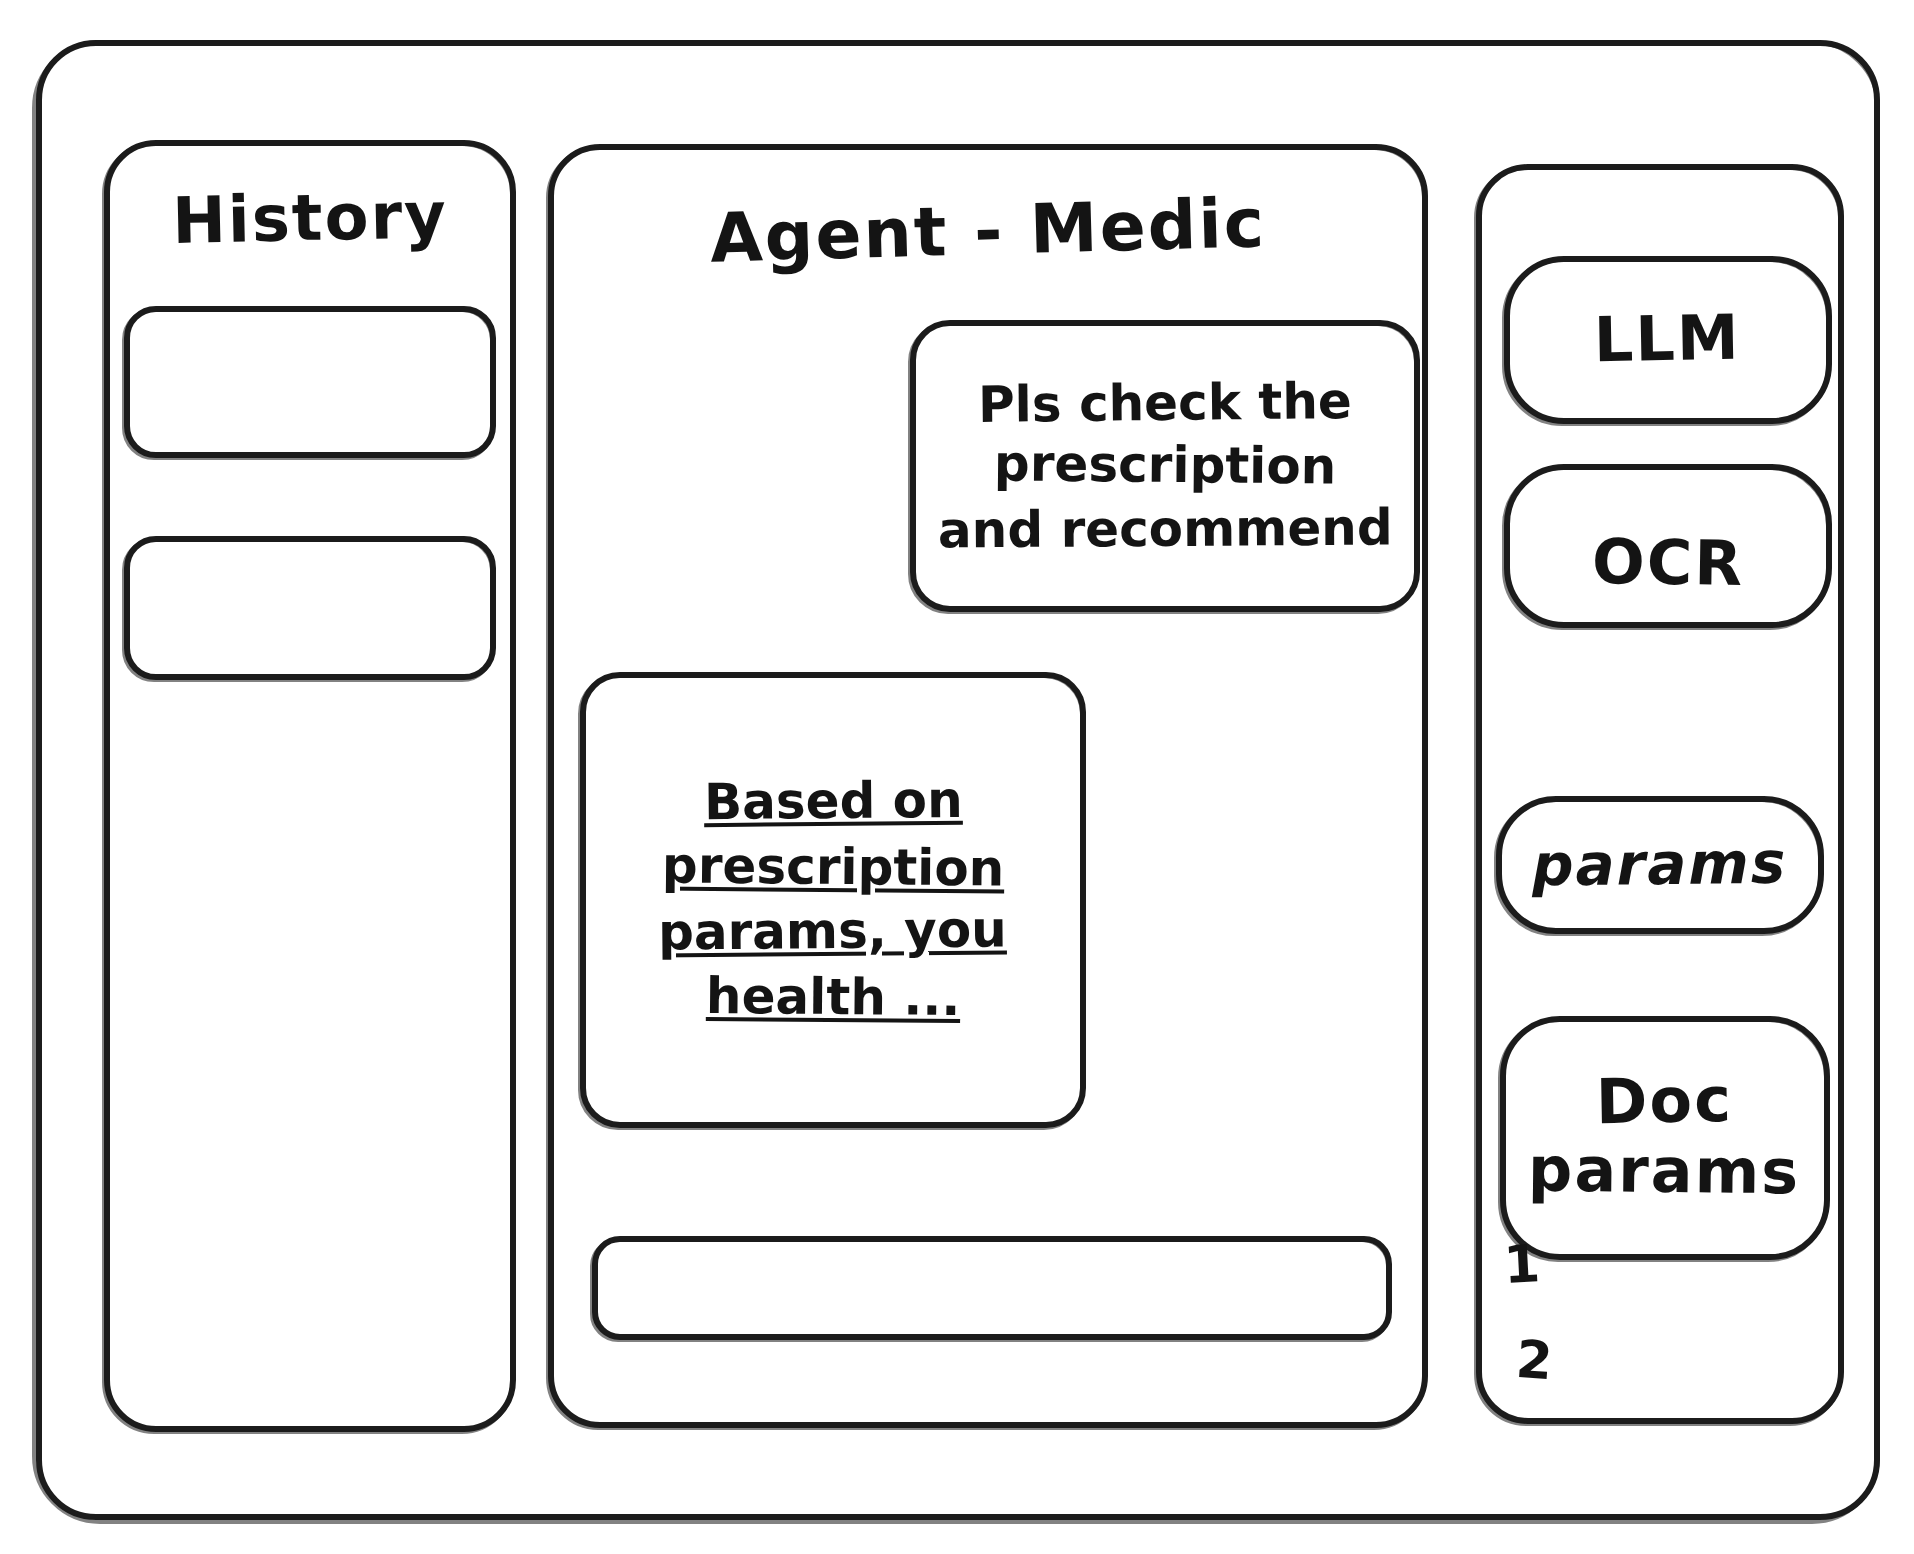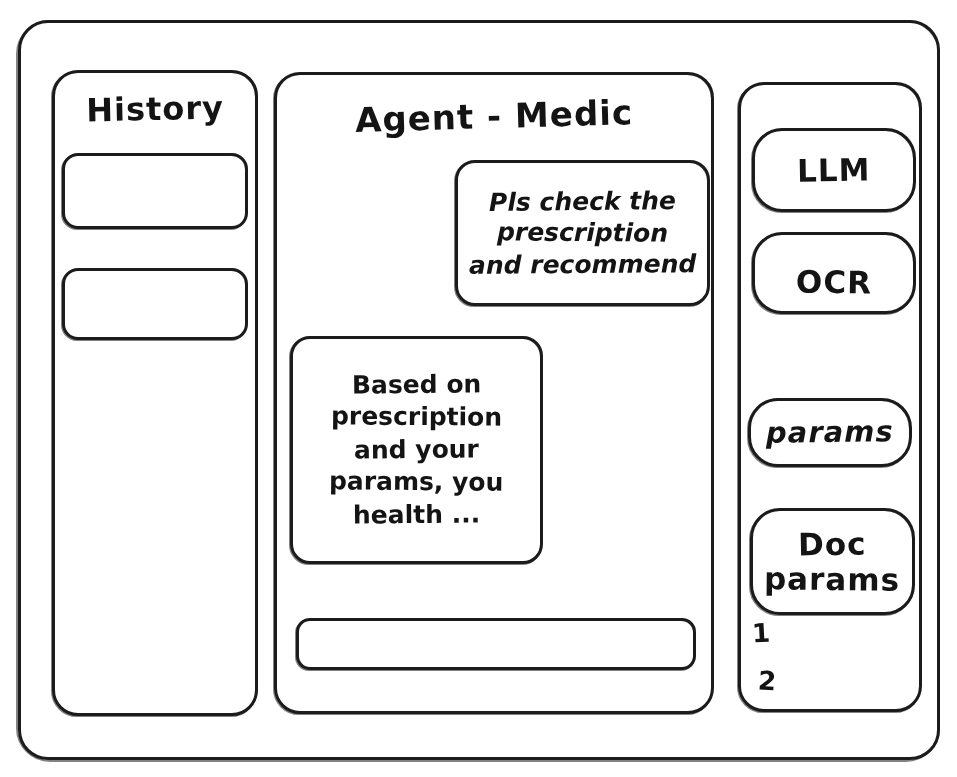--- a/index.html
+++ b/index.html
@@ -122,33 +122,32 @@
     line-height: 1.26;
     color: #141414;
     white-space: nowrap;
   }
 
   #user-bubble {
     left: 455px;
     top: 160px;
     width: 255px;
     height: 146px;
-    font-style: italic;
   }
   #user-bubble .line:nth-child(1) { transform: rotate(-.6deg); }
   #user-bubble .line:nth-child(2) { transform: rotate(.5deg); }
   #user-bubble .line:nth-child(3) { transform: rotate(-.4deg); }
 
   #agent-bubble {
     left: 290px;
     top: 336px;
     width: 253px;
     height: 228px;
   }
-  #agent-bubble .line { font-size: 25px; line-height: 1.3; }
+  #agent-bubble .line { font-size: 25px; line-height: 1.3; text-decoration: underline; }
   #agent-bubble .line:nth-child(odd) { transform: rotate(-.5deg); }
   #agent-bubble .line:nth-child(even) { transform: rotate(.5deg); }
 
   #composer {
     left: 296px;
     top: 618px;
     width: 400px;
     height: 52px;
     border-radius: 14px;
   }
@@ -184,21 +183,21 @@
     color: #141414;
     line-height: 1.12;
     white-space: nowrap;
   }
   #tool-llm    { left: 752px; top: 128px; width: 164px; height: 84px; }
   #tool-llm .line { transform: rotate(-1deg); }
   #tool-ocr    { left: 752px; top: 232px; width: 164px; height: 82px; }
   #tool-ocr .line { transform: rotate(.8deg); margin-top: 19px; }
   #tool-params { left: 748px; top: 398px; width: 164px; height: 69px; font-style: italic; }
   #tool-params .line { font-size: 29px; transform: rotate(-.6deg); }
-  #tool-docsource { left: 750px; top: 508px; width: 165px; height: 107px; }
+  #tool-docsource { left: 750px; top: 508px; width: 165px; height: 122px; }
   #tool-docsource .line:nth-child(1) { transform: rotate(-1deg); }
   #tool-docsource .line:nth-child(2) { transform: rotate(.6deg); }
 
   .doc-item {
     position: absolute;
     font-size: 26px;
     font-weight: 700;
     color: #141414;
   }
   #doc-item-1 { left: 752px; top: 618px; transform: rotate(-3deg); }
@@ -226,21 +225,20 @@
 
   <div class="sk bubble" id="user-bubble">
     <span class="line">Pls check the</span>
     <span class="line">prescription</span>
     <span class="line">and recommend</span>
   </div>
 
   <div class="sk bubble" id="agent-bubble">
     <span class="line">Based on</span>
     <span class="line">prescription</span>
-    <span class="line">and your</span>
     <span class="line">params, you</span>
     <span class="line">health ...</span>
   </div>
 
   <div class="sk" id="composer">
     <span id="composer-text"></span>
   </div>
 
   <div class="sk" id="tools-panel"></div>
 

